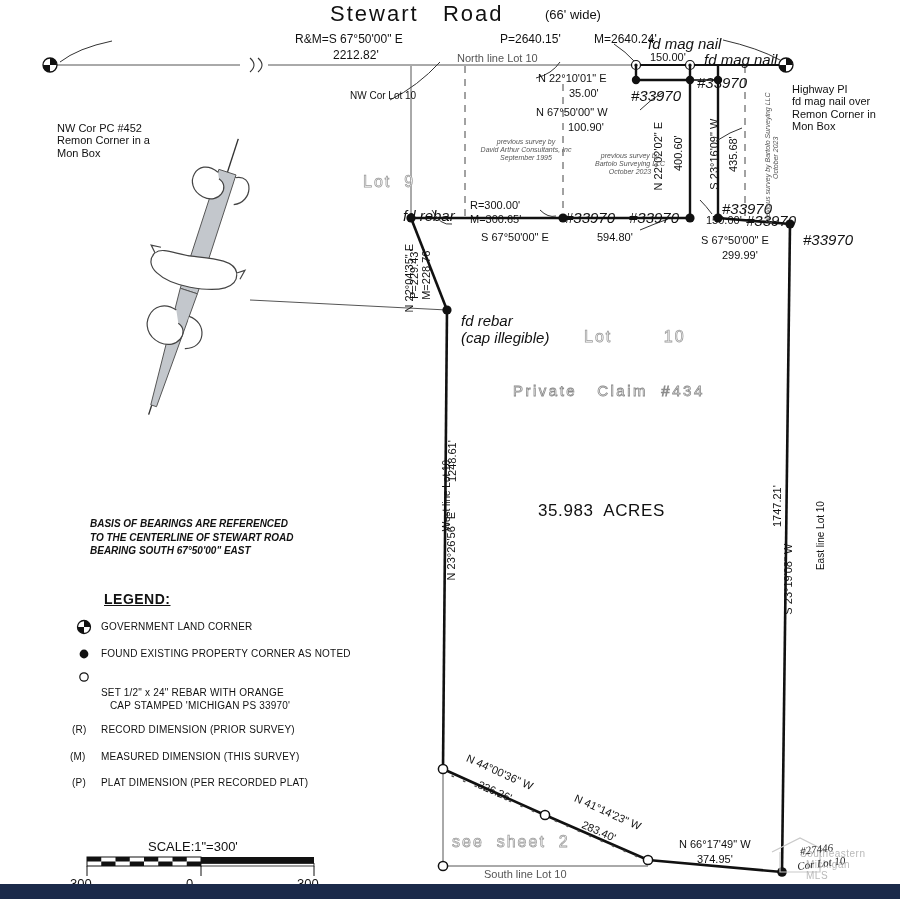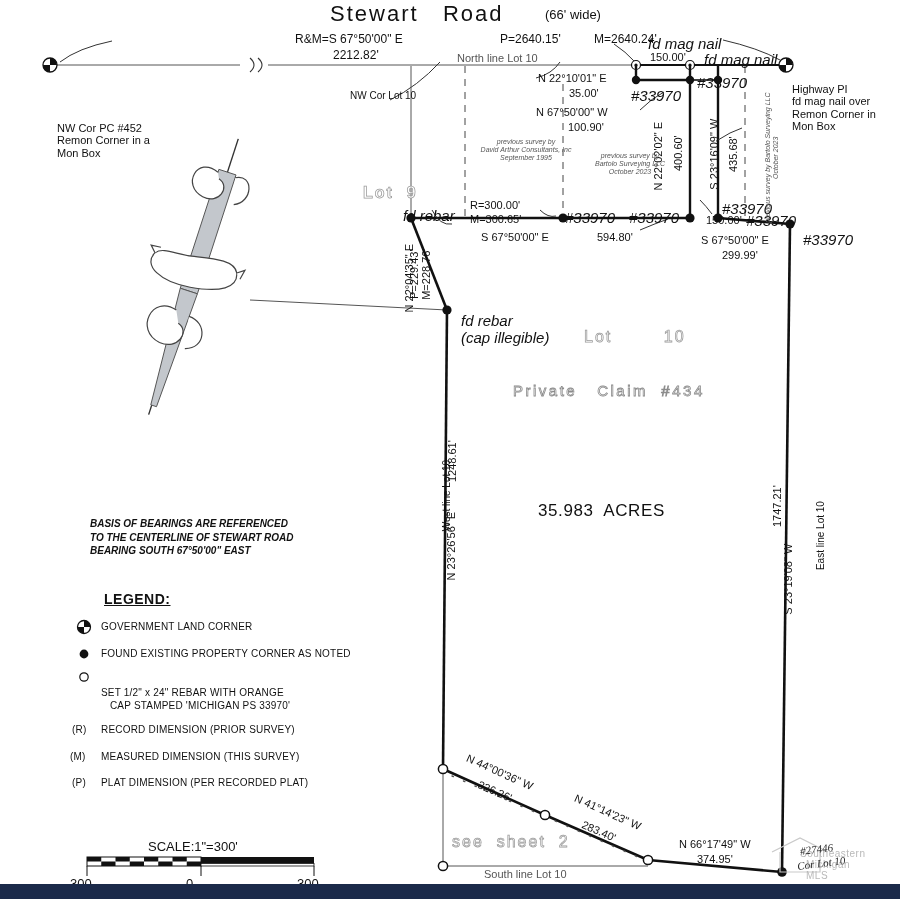--- a/index.html
+++ b/index.html
@@ -252,21 +252,21 @@
   <div class="t f7 ital ctr grayline" style="left:466px;top:138px;width:120px;">previous survey by
 David Arthur Consultants, Inc
 September 1995</div>
   <div class="t f7 ital ctr grayline" style="left:570px;top:152px;width:120px;">previous survey by
 Bartolo Surveying LLC
 October 2023</div>
   <div class="t f7 ital c grayline" style="left:707px;top:150px;width:130px;
        transform:rotate(-90deg);text-align:center;">previous survey by Bartolo Surveying LLC
 October 2023</div>
 
-  <div class="t f16 hollow" style="left:363px;top:184px;font-weight:bold;">Lot  9</div>
+  <div class="t f16 hollow" style="left:363px;top:173px;">Lot  9</div>
 
   <div class="t f9 ital" style="left:403px;top:208px;">fd rebar</div>
 
   <div class="t f11" style="left:470px;top:199px;">R=300.00'</div>
   <div class="t f11" style="left:470px;top:213px;">M=300.65'</div>
 
   <div class="t f11" style="left:481px;top:231px;">S 67°50'00" E</div>
   <div class="t f11" style="left:597px;top:231px;">594.80'</div>
 
   <div class="t f11" style="left:706px;top:214px;">150.00'</div>

